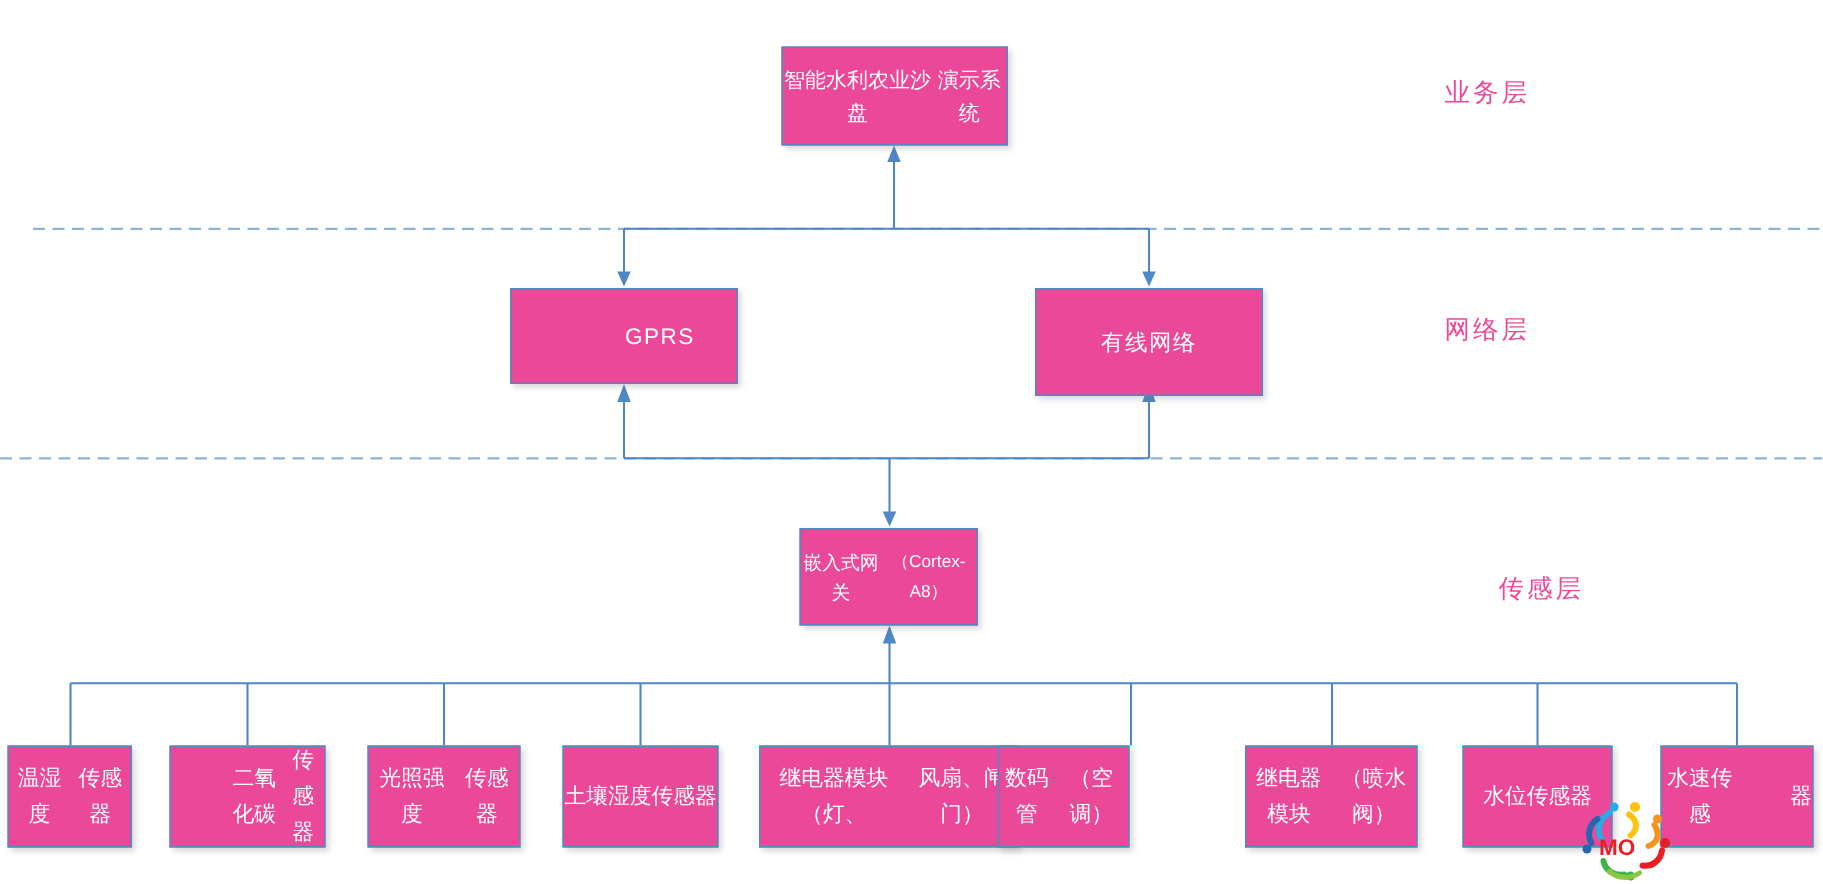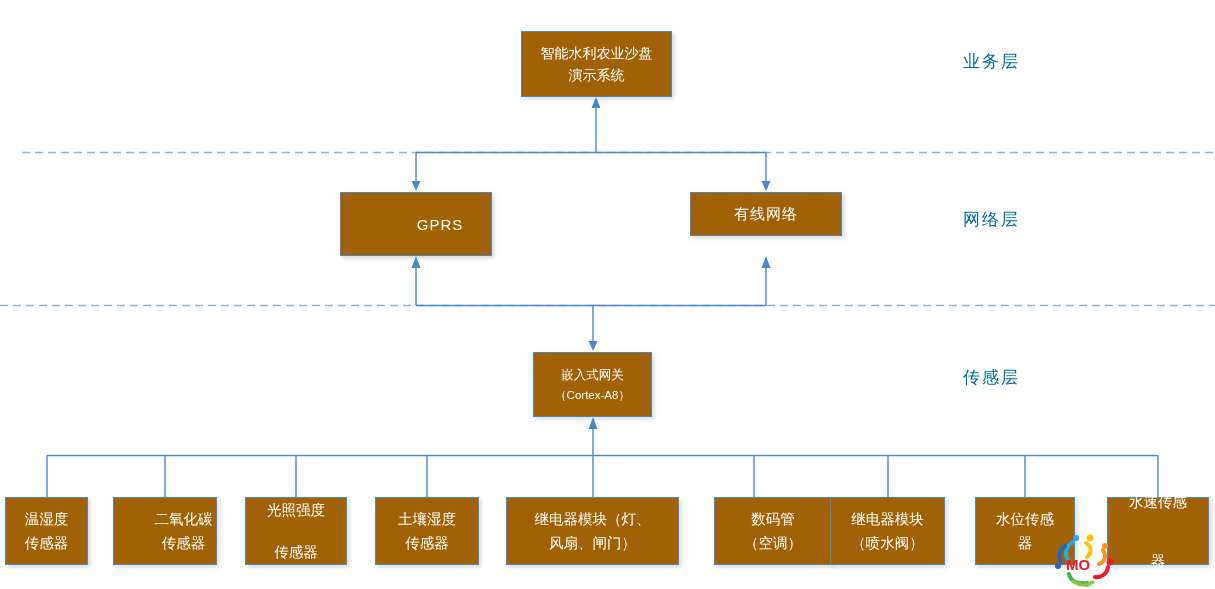--- a/index.html
+++ b/index.html
@@ -2,49 +2,49 @@
 <html><head>
 <meta charset="utf-8">
 <style>
   html,body{margin:0;padding:0;background:#fff;}
   #stage{
     position:relative;width:1215px;height:589px;background:#ffffff;overflow:hidden;
     font-family:"Liberation Sans","DejaVu Sans",sans-serif;
   }
   .connectors{position:absolute;left:0;top:0;z-index:1;}
   .node{
-    position:absolute;z-index:2;background:#a16207;border:1px solid #4A8BC0;
-    color:#fff;display:flex;flex-direction:column;align-items:center;justify-content:center;
+    position:absolute;z-index:2;background:#ec4899;border:1px solid #4A8BC0;
+    color:#fff;display:flex;flex-direction:row;align-items:center;justify-content:center;
     text-align:center;box-sizing:border-box;box-shadow:2px 2px 4px rgba(110,110,110,.28);
   }
   .node span{display:block;}
   
   #n-business{left:521px;top:31px;width:151px;height:66px;font-size:14px;line-height:22px;}
   #n-gprs{left:340px;top:192px;width:152px;height:64px;font-size:15px;letter-spacing:1px;padding-left:48px;}
-  #n-wired{left:690px;top:192px;width:152px;height:44px;font-size:15px;letter-spacing:1px;}
+  #n-wired{left:690px;top:192px;width:152px;height:72px;font-size:15px;letter-spacing:1px;}
   #n-gateway{left:533px;top:352px;width:119px;height:65px;font-size:12.5px;line-height:20px;}
   #n-gateway .sub{font-size:11.5px;}
   
   .sensor{top:497px;height:68px;font-size:14.5px;line-height:24px;}
   #s0{left:5px;width:83px;}
   #s1{left:113px;width:104px;padding-left:37px;}
   #s2{left:245px;width:102px;justify-content:space-between;}
   #s3{left:375px;width:104px;}
   #s4{left:506px;width:173px;}
-  #s5{left:714px;width:118px;}
+  #s5{left:665px;width:88px;}
   #s6{left:830px;width:115px;}
   #s7{left:975px;width:100px;}
   #s8{left:1107px;width:102px;gap:35px;}
   
   .layer-label{
-    position:absolute;left:963px;z-index:2;color:#0369a1;font-size:17px;letter-spacing:2px;
+    position:absolute;left:963px;z-index:2;color:#ec4899;font-size:17px;letter-spacing:2px;
   }
   #lbl-business{top:50px;}
   #lbl-network{top:208px;}
-  #lbl-sensing{top:366px;}
+  #lbl-sensing{top:381px;margin-left:36px;}
   
   #watermark{position:absolute;left:1049px;top:533px;z-index:5;width:190px;height:56px;}
   #wm-logo{position:absolute;left:0;top:0;}
   #wm-text{
     position:absolute;left:57px;top:7px;font-size:30px;font-weight:bold;letter-spacing:1px;
     color:#ffffff;-webkit-text-stroke:1.2px #9a9a9a;
     text-shadow:1px 1px 2px #8c8c8c,-1px -1px 1px #bdbdbd;white-space:nowrap;
   }
 </style>
 </head>

